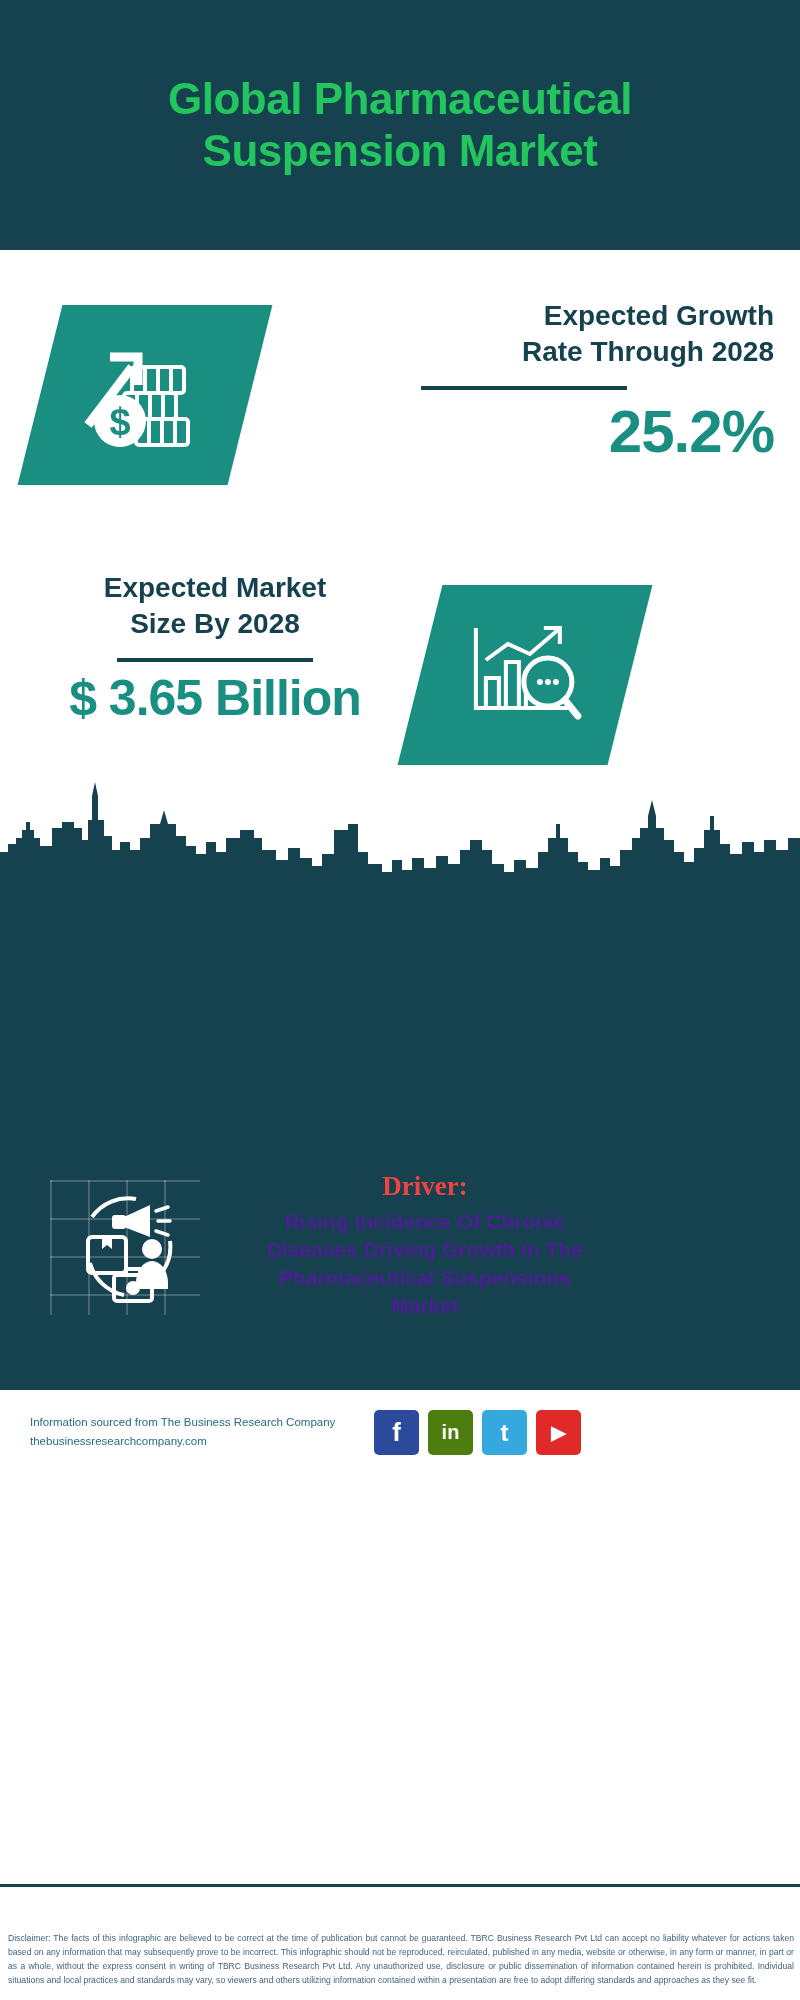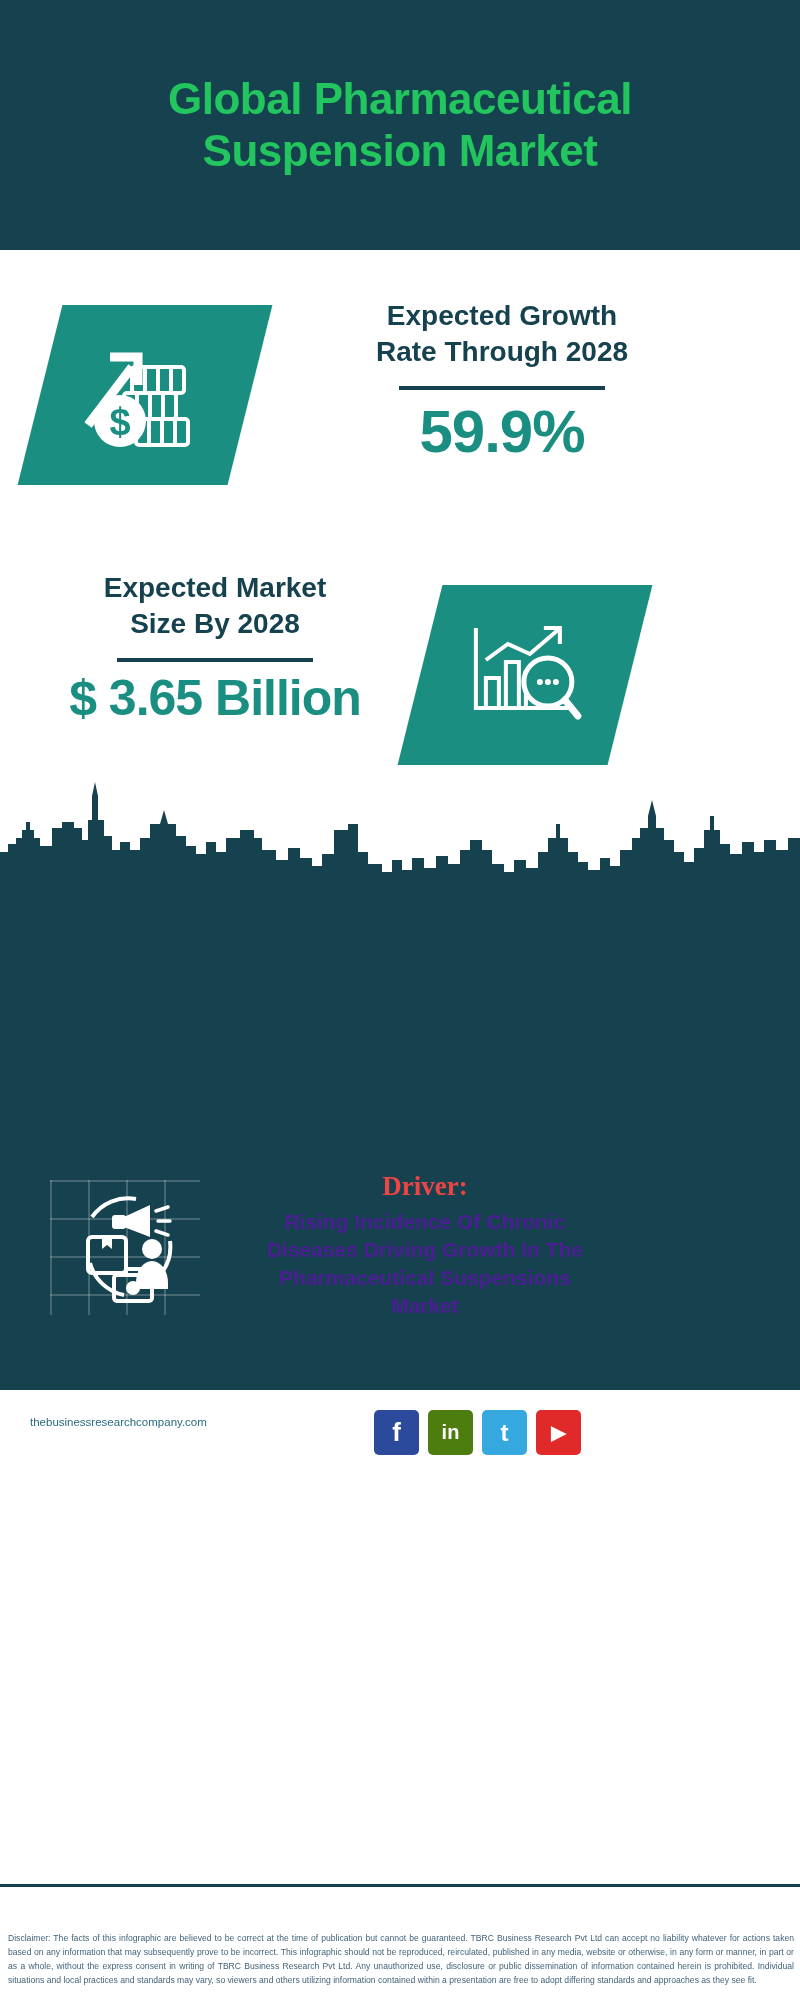--- a/index.html
+++ b/index.html
@@ -44,22 +44,22 @@
     transform:skewX(-14deg);
   }
   .para.p2 {
     left:420px; top:335px; width:210px; height:180px;
     transform:skewX(-14deg);
   }
   .para .ico { transform:skewX(14deg); }
 
   
   .stat-right {
-    position:absolute; left:252px; top:48px; width:500px;
-    text-align:center;
+    position:absolute; left:274px; top:48px; width:500px;
+    text-align:right;
   }
   .stat-left {
     position:absolute; left:20px; top:320px; width:390px;
     text-align:center;
   }
   .stat-label {
     color:#16414f; font-size:28px; font-weight:bold; line-height:1.28;
   }
   .rule {
     height:4px; background:#16414f; margin:16px auto 10px auto;
@@ -198,21 +198,21 @@
         </svg>
       </div>
     </div>
 
     <div class="stat-right">
       <div class="stat-label">
         <div>Expected Growth</div>
         <div>Rate Through 2028</div>
       </div>
       <div class="rule r1"></div>
-      <div class="stat-value">59.9%</div>
+      <div class="stat-value">25.2%</div>
     </div>
 
     <div class="stat-left">
       <div class="stat-label">
         <div>Expected Market</div>
         <div>Size By 2028</div>
       </div>
       <div class="rule r2"></div>
       <div class="stat-value small">$ 3.65 Billion</div>
     </div>
@@ -310,20 +310,21 @@
           L112 22 L120 18 L126 22 L122 30 L114 34 L118 40 L126 38 L132 44 L128 52 L118 56
           L112 64 L116 70 L110 76 L102 74 L96 80 L100 88 L94 94 L88 90 L82 96 L78 106
           L72 116 L66 122 L60 116 L58 104 L52 94 L46 86 L40 78 L34 70 L26 64 L18 58
           L12 50 L6 44 L12 40 Z M126 62 L134 60 L136 68 L128 70 Z M98 100 L106 98 L108 106 L100 108 Z"></path>
       </svg>
     </div>
   </div>
 
   <div class="source-strip" style="top:1390px;"></div>
   <div class="source-text">
+    <div>Information sourced from The Business Research Company</div>
     <div>thebusinessresearchcompany.com</div>
   </div>
 
   <div class="socials">
     <div class="sbtn fb">
       <span style="font-size:26px;">f</span>
     </div>
     <div class="sbtn li">
       <span style="font-size:20px;">in</span>
     </div>

